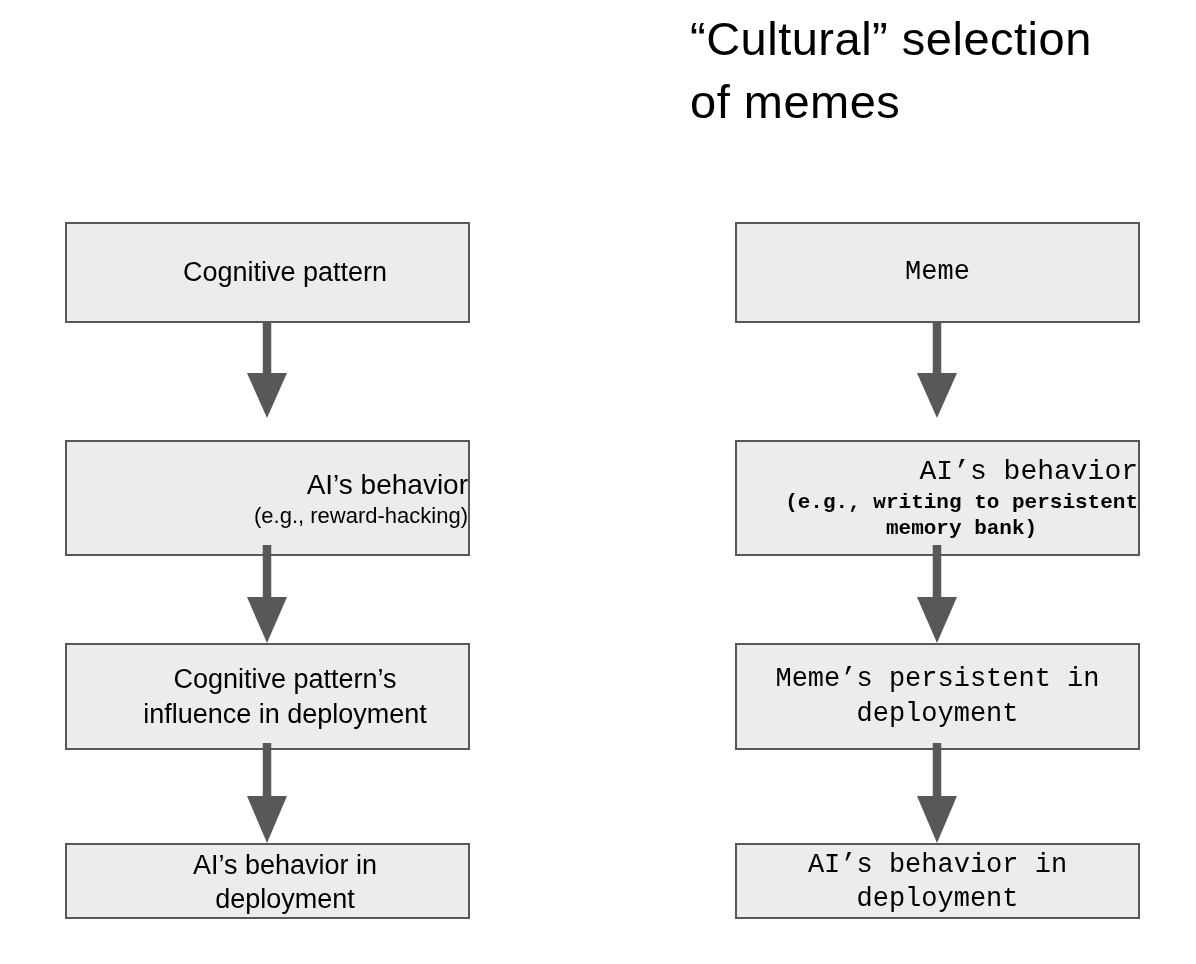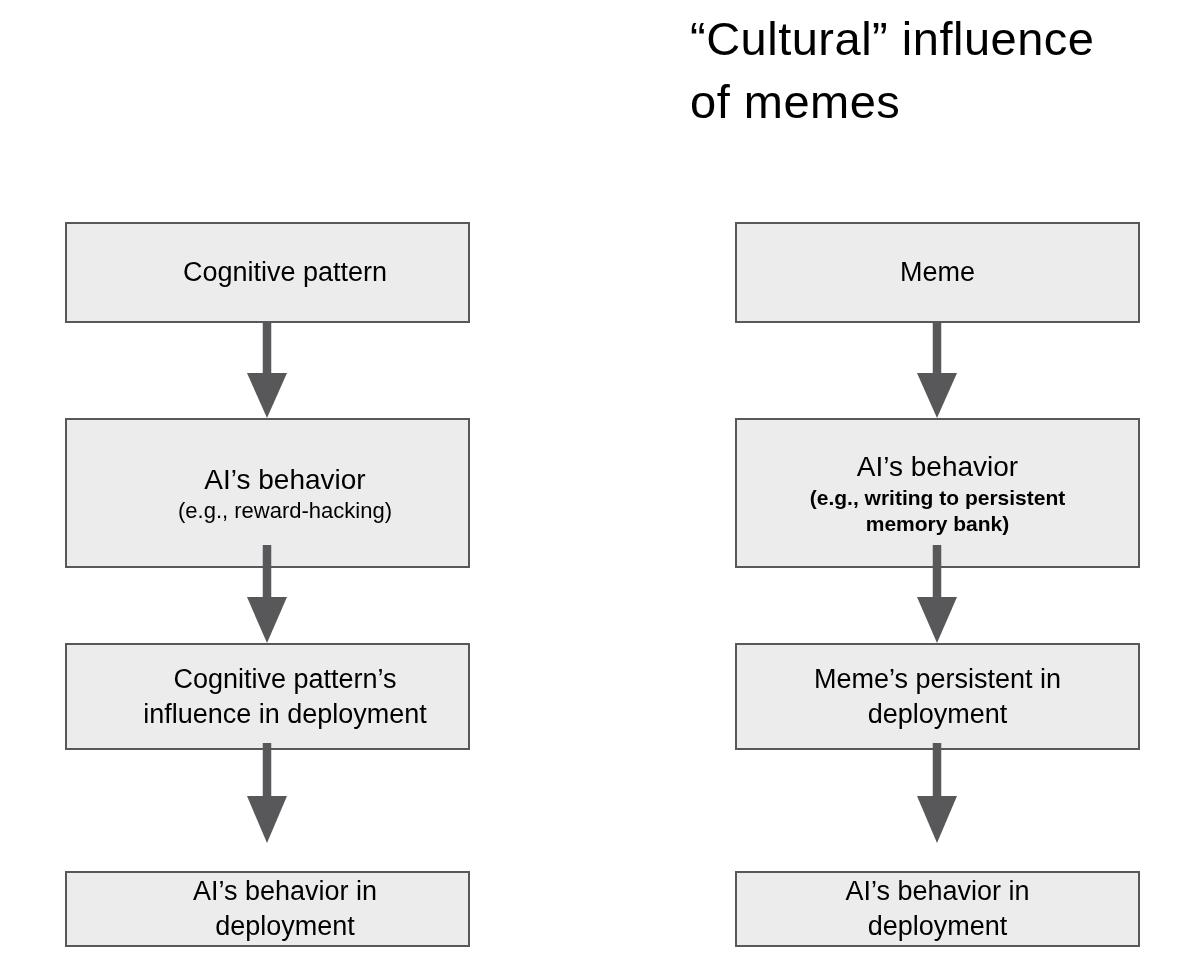--- a/index.html
+++ b/index.html
@@ -29,25 +29,25 @@
     background: var(--box-fill, #ececec);
     border: 2.5px solid var(--box-border, #58585a);
     box-sizing: border-box;
     display: flex;
     flex-direction: column;
     align-items: center;
     justify-content: center;
     text-align: center;
   }
   .col-left  .box { left: 65px; padding-left: 35px; }
-  .col-right .box { left: 735px; }
+  .col-right .box { left: 735px; font-family: Liberation Mono, monospace; }
   .b1 { top: 222px; height: 101px; }
-  .b2 { top: 418px; height: 150px; }
+  .b2 { top: 440px; height: 116px; align-items: flex-end; }
   .b3 { top: 643px; height: 107px; }
-  .b4 { top: 871px; height: 76px; }
+  .b4 { top: 843px; height: 76px; justify-content: flex-end; }
 
   .box .main {
     font-size: 27px;
     line-height: 1.28;
     white-space: pre-line;
   }
   .b2 .main { font-size: 28px; }
   .box .sub {
     font-size: 22px;
     line-height: 1.22;
@@ -68,21 +68,21 @@
   .ar1 { top: 322px; height: 96px; }
   .ar2 { top: 545px; height: 98px; }
   .ar3 { top: 743px; height: 100px; }
   .arrow svg { display: block; width: 100%; height: 100%; }
 </style>
 </head>
 <body>
 
 <div id="canvas" style="--bg: #ffffff; --box-fill: #ececec; --box-border: #58585a; --arrow: #58585a; --text: #000000;">
 
-  <div class="col-title" id="title-right">“Cultural” influence
+  <div class="col-title" id="title-right">“Cultural” selection
 of memes</div>
 
   <div class="col-left">
     <div class="box b1">
       <div class="main">Cognitive pattern</div>
     </div>
     <div class="arrow ar1">
       <svg viewBox="0 0 44 96" preserveAspectRatio="none" aria-hidden="true">
         <rect x="17.75" y="0" width="8.5" height="53" fill="currentColor"></rect>
         <polygon points="2,51 42,51 22,96" fill="currentColor"></polygon>

